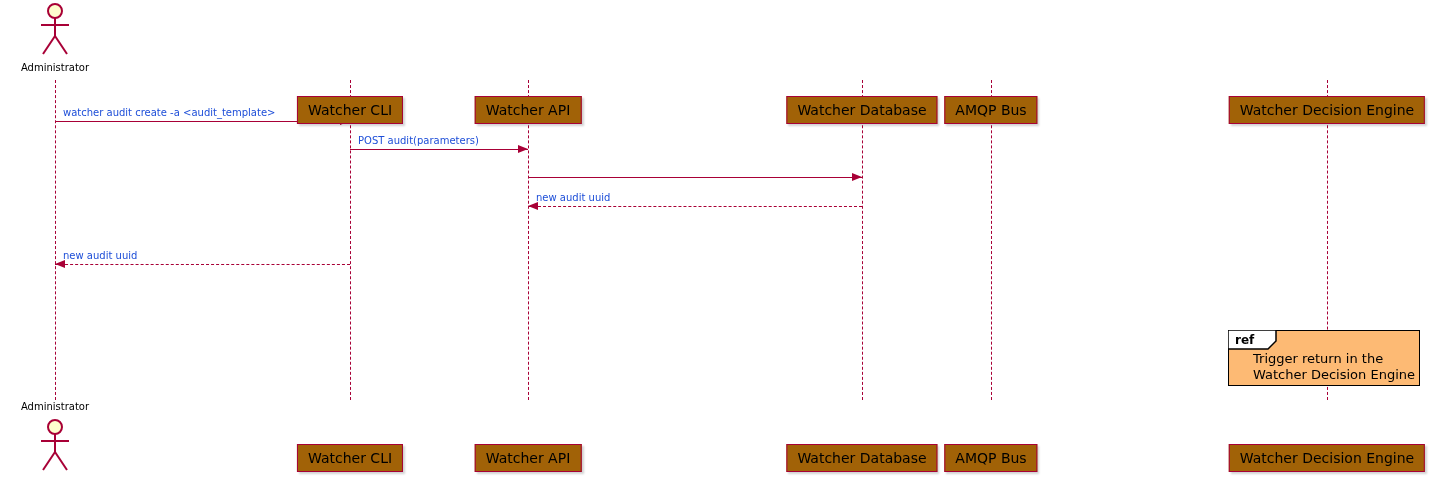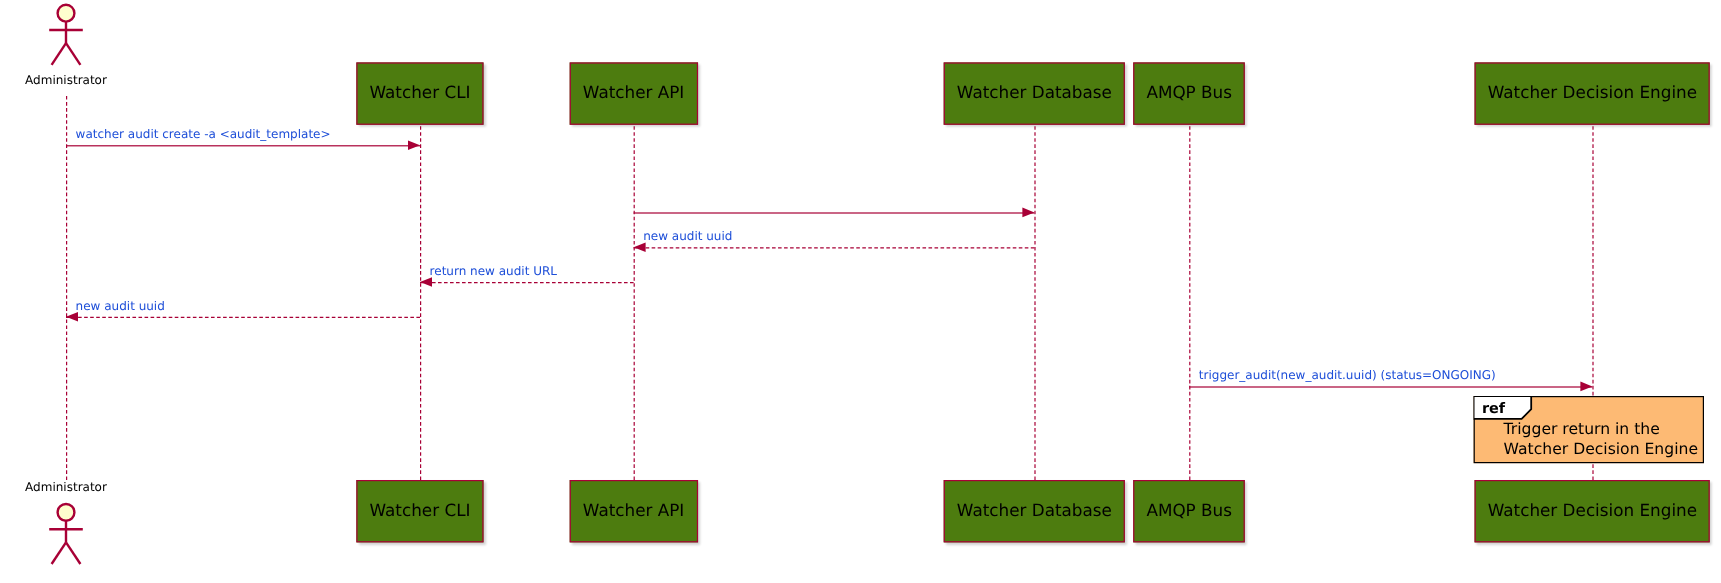--- a/index.html
+++ b/index.html
@@ -3,22 +3,22 @@
 <meta charset="utf-8">
 <style>
   html,body{margin:0;padding:0;background:#ffffff;}
   body{font-family:"DejaVu Sans","Liberation Sans",sans-serif;color:#000;}
   .diagram{position:relative;width:1434px;height:486px;background:#fff;overflow:hidden;}
 
   
   .lifeline{position:absolute;top:80px;height:320px;width:0;border-left:1px dashed #A80036;z-index:0;}
 
   
-  .participant{position:absolute;transform:translateX(-50%);background:#4d7c0f;border:1.5px solid #A80036;
-    padding:17px 10px;font-size:14px;white-space:nowrap;z-index:2;box-shadow:2px 2px 2px rgba(0,0,0,0.18);}
+  .participant{position:absolute;transform:translateX(-50%);background:#a16207;border:1.5px solid #A80036;
+    padding:5px 10px;font-size:14px;white-space:nowrap;z-index:2;box-shadow:2px 2px 2px rgba(0,0,0,0.18);margin-top:44px;}
 
   
   .actor-figure{position:absolute;transform:translateX(-50%);z-index:2;}
   .actor-label{position:absolute;transform:translateX(-50%);font-size:10px;white-space:nowrap;z-index:2;}
 
   
   .message{position:absolute;height:21px;z-index:1;}
   .msg-line{position:absolute;left:0;right:0;bottom:0;height:0;border-top:1px solid #A80036;}
   .line-dashed .msg-line{border-top-style:dashed;}
   .msg-label{position:absolute;left:8px;bottom:4px;white-space:nowrap;font-size:10px;color:#1d4ed8;}
@@ -60,41 +60,36 @@
   <div class="participant" style="left:528px;top:52px">Watcher API</div>
   <div class="participant" style="left:862px;top:52px">Watcher Database</div>
   <div class="participant" style="left:991px;top:52px">AMQP Bus</div>
   <div class="participant" style="left:1327px;top:52px">Watcher Decision Engine</div>
 
   <div class="message dir-right line-solid" style="left:55px;top:101px;width:295px">
     <div class="msg-label">watcher audit create -a &lt;audit_template&gt;</div>
     <div class="msg-line"></div>
     <div class="msg-arrow"></div>
   </div>
+  <div class="message dir-right line-solid" style="left:350px;top:129px;width:178px">
+    <div class="msg-label">POST audit(parameters)</div>
+    <div class="msg-line"></div>
+    <div class="msg-arrow"></div>
+  </div>
   <div class="message dir-right line-solid" style="left:528px;top:157px;width:334px">
     <div class="msg-line"></div>
     <div class="msg-arrow"></div>
   </div>
   <div class="message dir-left line-dashed" style="left:528px;top:186px;width:334px">
     <div class="msg-label">new audit uuid</div>
     <div class="msg-line"></div>
     <div class="msg-arrow"></div>
   </div>
-  <div class="message dir-left line-dashed" style="left:350px;top:215px;width:178px">
-    <div class="msg-label">return new audit URL</div>
-    <div class="msg-line"></div>
-    <div class="msg-arrow"></div>
-  </div>
   <div class="message dir-left line-dashed" style="left:55px;top:244px;width:295px">
     <div class="msg-label">new audit uuid</div>
-    <div class="msg-line"></div>
-    <div class="msg-arrow"></div>
-  </div>
-  <div class="message dir-right line-solid" style="left:991px;top:302px;width:336px">
-    <div class="msg-label">trigger_audit(new_audit.uuid) (status=ONGOING)</div>
     <div class="msg-line"></div>
     <div class="msg-arrow"></div>
   </div>
 
   <div class="ref-frame">
     <div class="ref-tag">
       <svg width="50" height="20" viewBox="0 0 50 20">
         <polygon points="0,0 48,0 48,11 40,19 0,19" fill="#ffffff" stroke="#000000" stroke-width="1.5"></polygon>
         <text x="7" y="14" font-size="12" font-weight="bold" font-family="DejaVu Sans, sans-serif">ref</text>
       </svg>

